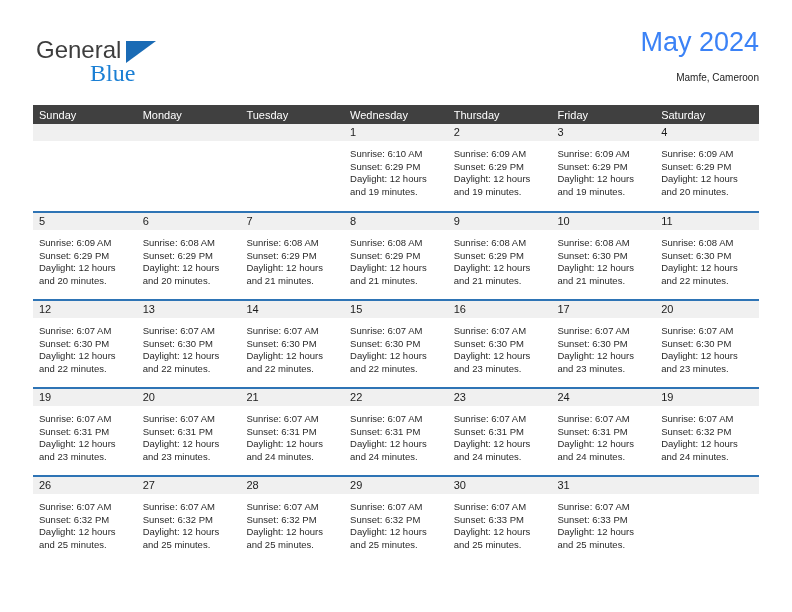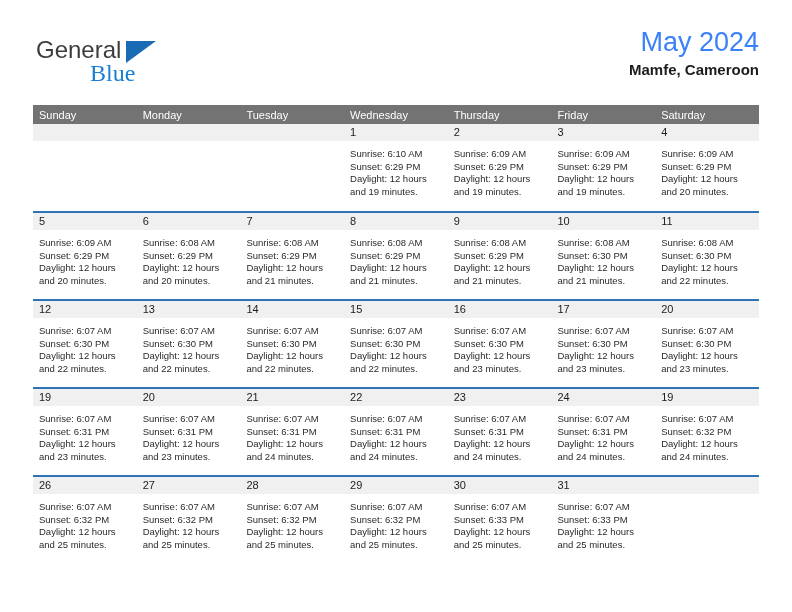--- a/index.html
+++ b/index.html
@@ -74,46 +74,46 @@
   }
   .cal-title {
     font-size: 27px;
     color: #3b82f6;
     line-height: 33px;
     white-space: nowrap;
     font-weight: normal;
     text-align: right;
   }
   .cal-subtitle {
-    font-size: 15px;
+    font-size: 10px;
     color: #1c1c1c;
     line-height: 22px;
-    margin-top: 0;
+    margin-top: 8px;
     white-space: nowrap;
-    font-weight: bold;
+    font-weight: normal;
   }
 
   
   .calendar {
     position: absolute;
     left: 33px;
     top: 105px;
     width: 726px;
     border-collapse: collapse;
     table-layout: fixed;
   }
   .calendar th,
   .calendar td {
     padding: 0;
     margin: 0;
     vertical-align: top;
   }
 
   .dow-row th {
-    background: #737373;
+    background: #404040;
     color: #ffffff;
     font-size: 11px;
     font-weight: normal;
     text-align: left;
     height: 19px;
     padding: 4px 0 3px 6px;
     box-sizing: border-box;
   }
 
   .week-row td {

